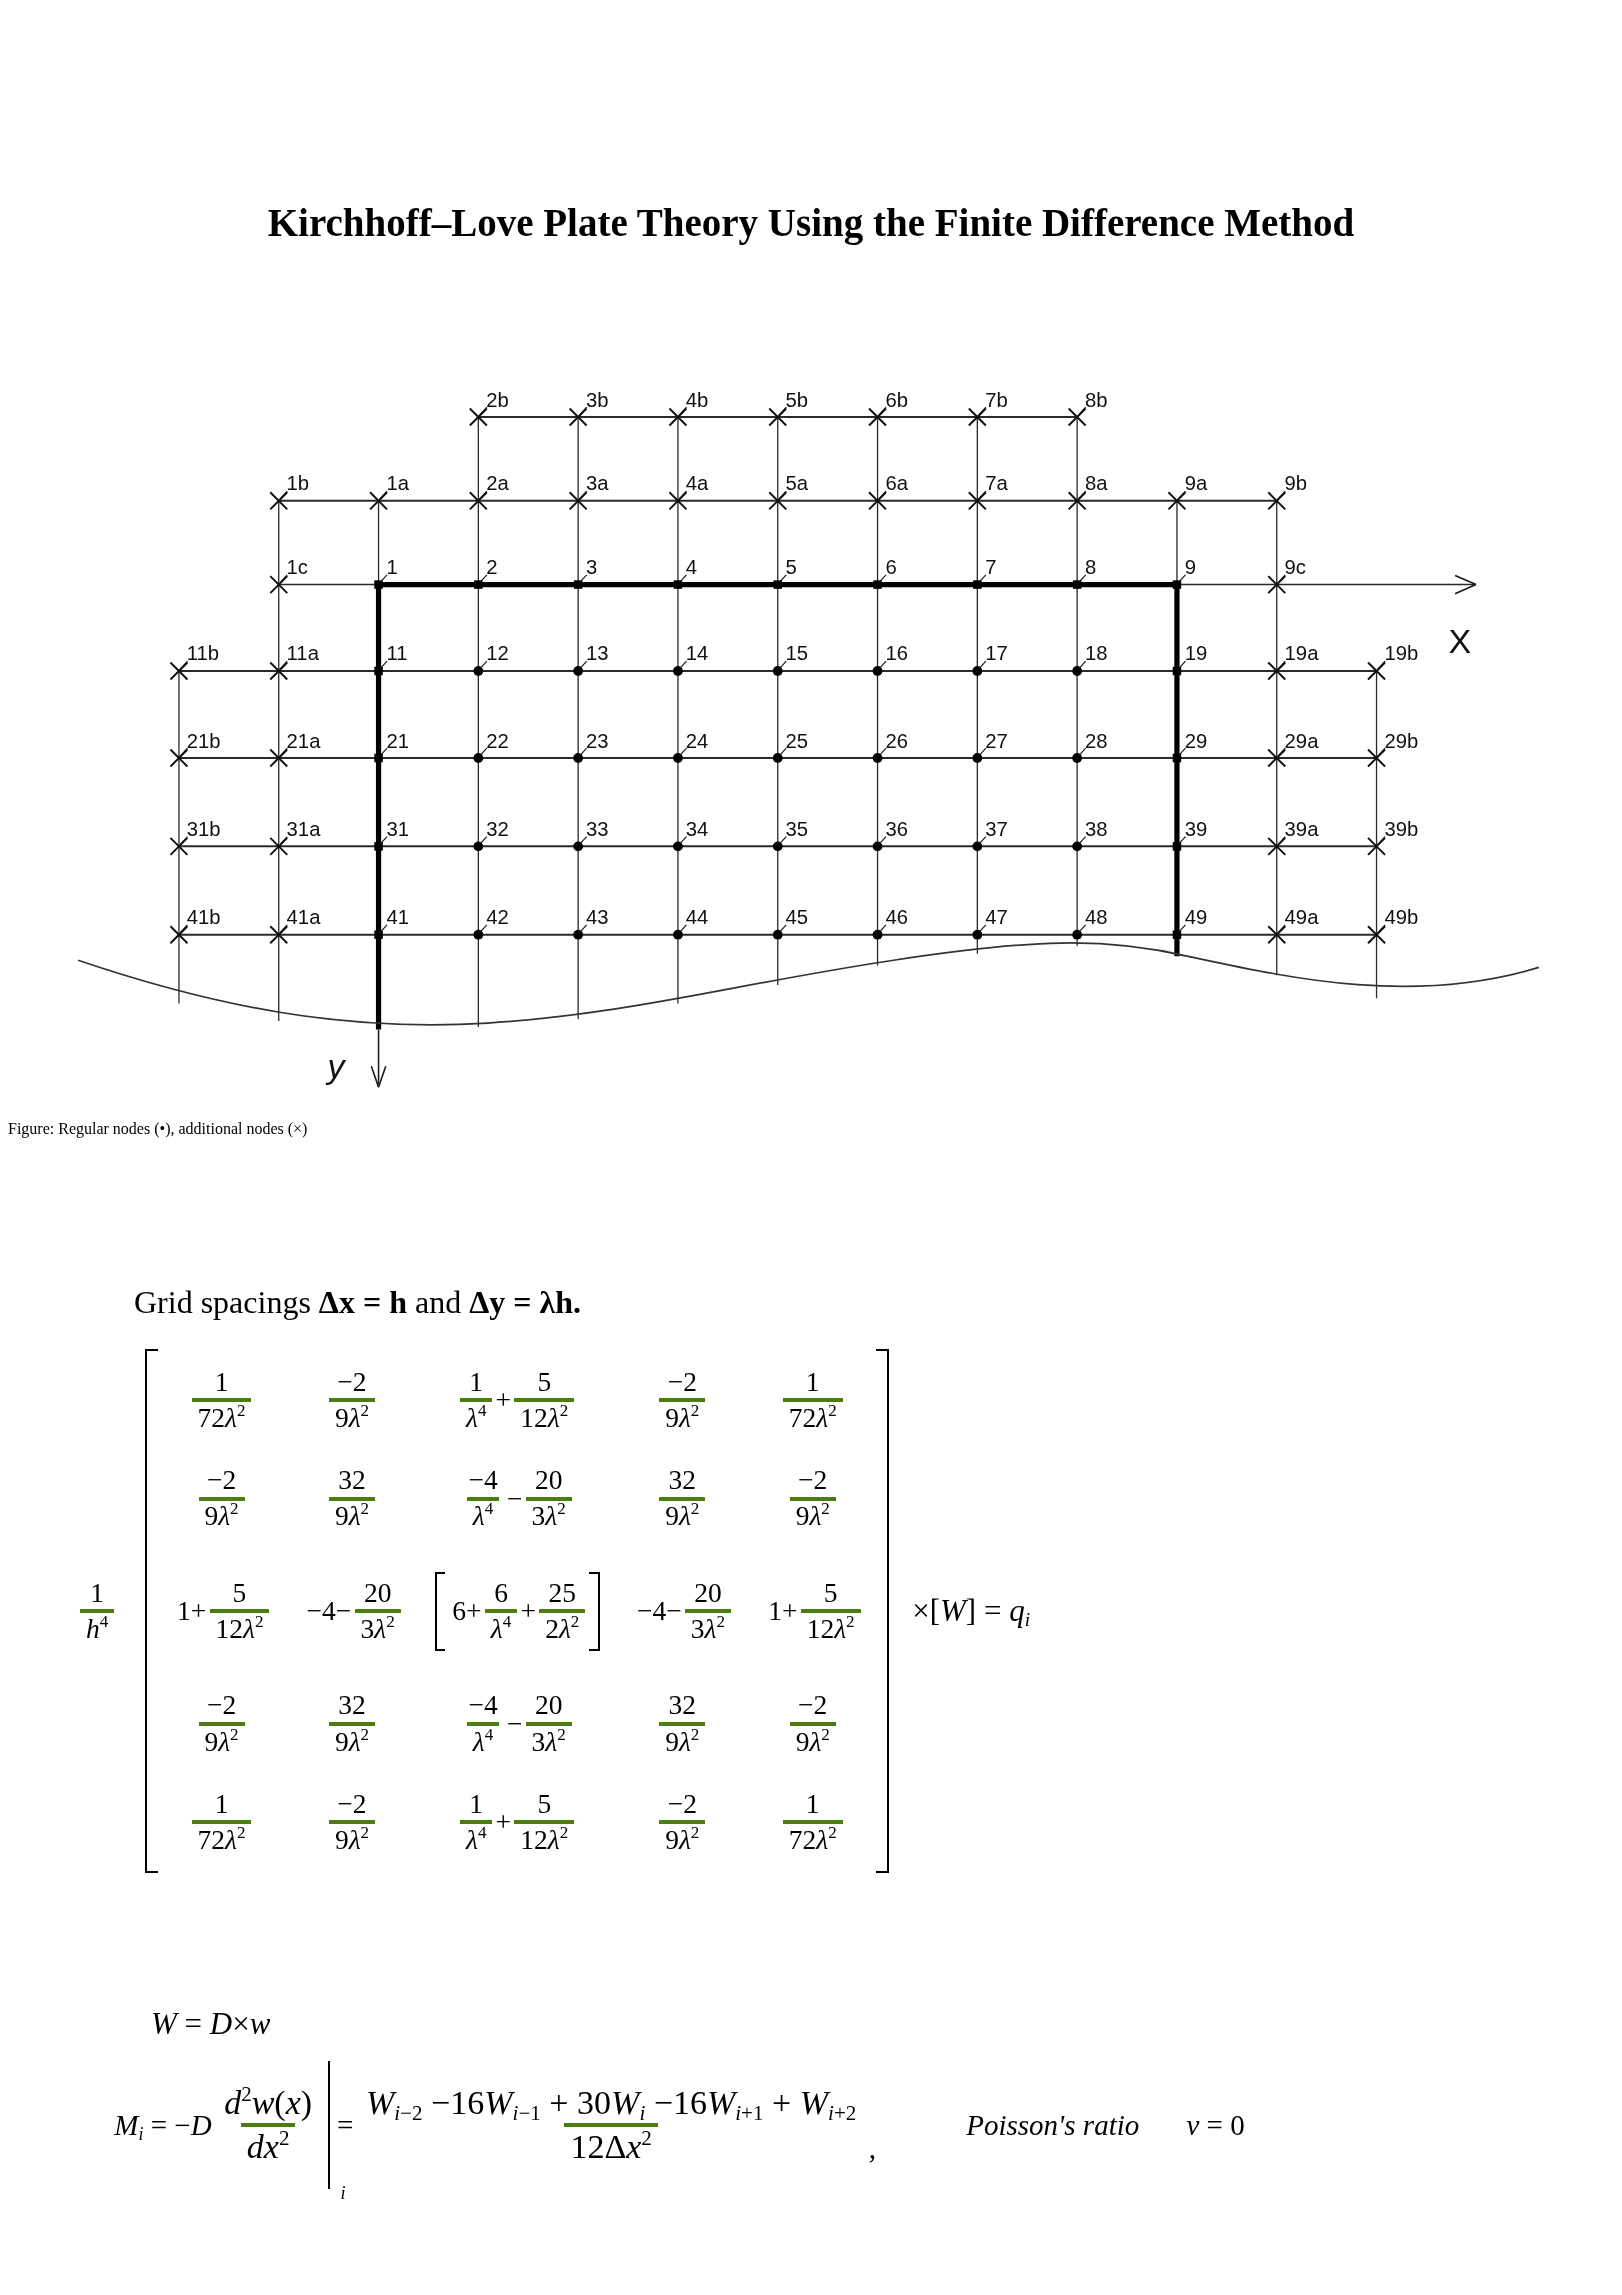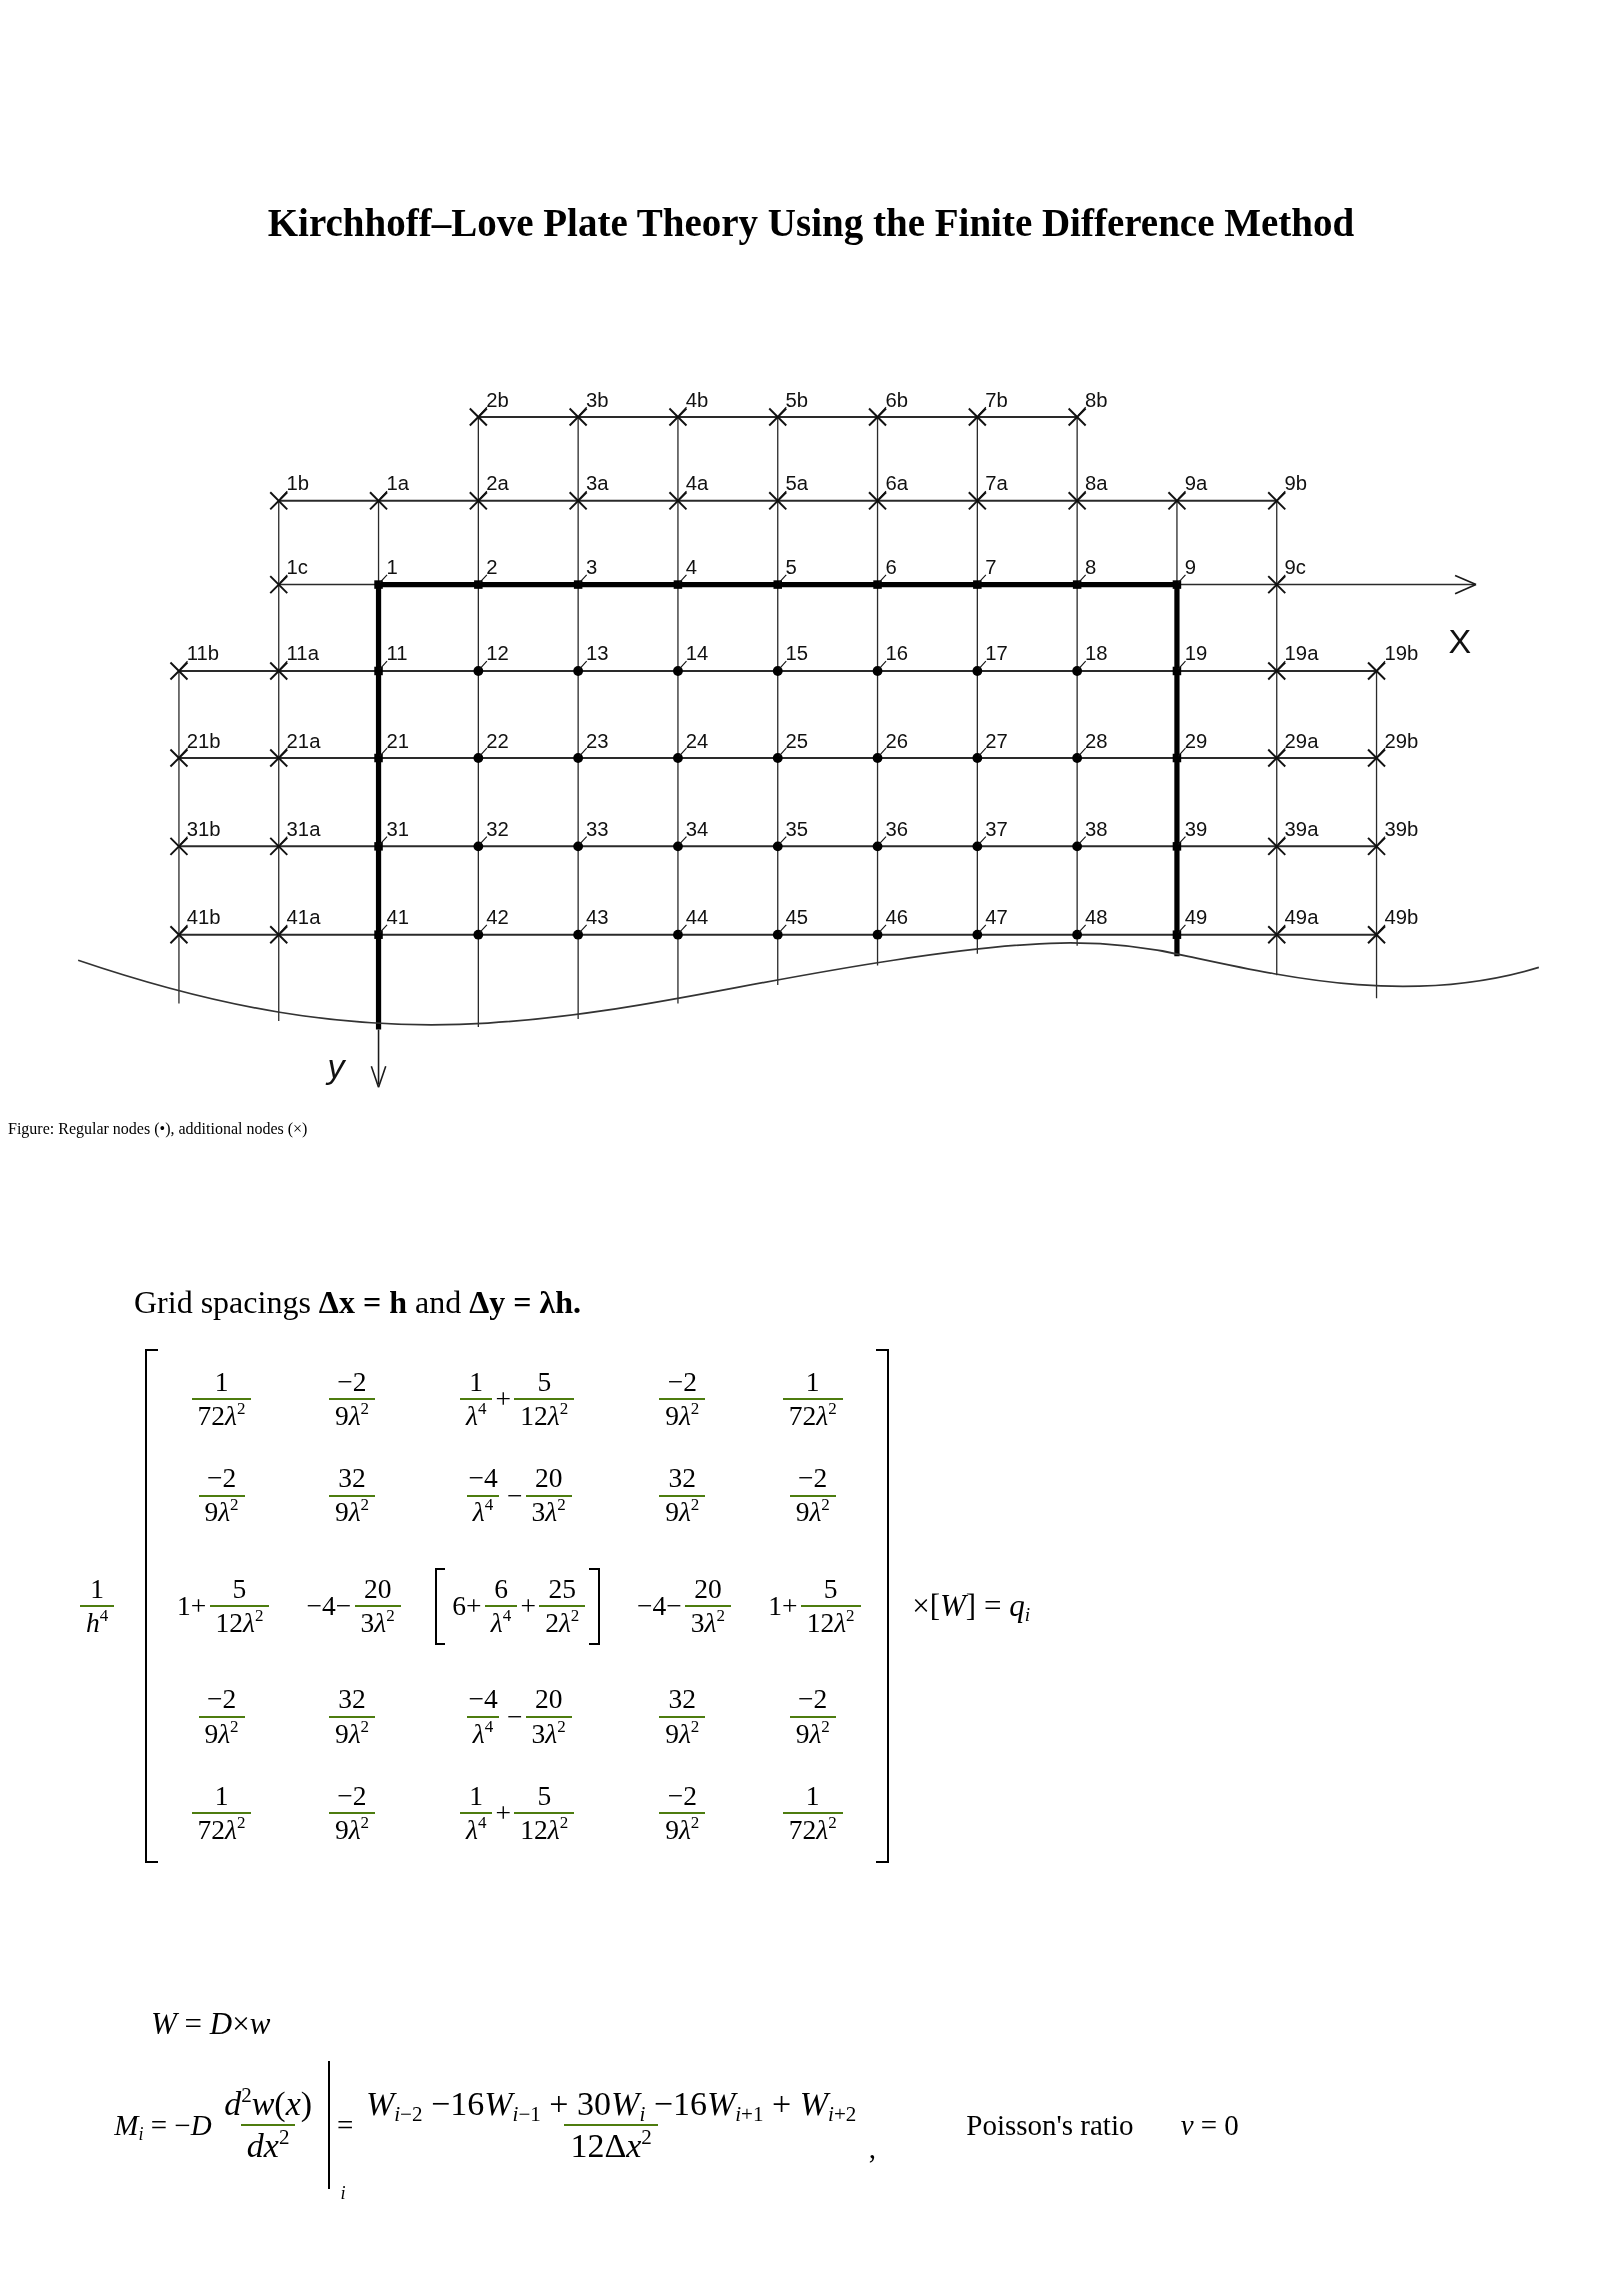--- a/index.html
+++ b/index.html
@@ -17,41 +17,41 @@
   
   .matrix-eq{position:absolute;top:1349px;left:80px;display:flex;align-items:center;}
   .factor{font-size:27.5px;margin-right:31px;}
   .bigbr{align-self:stretch;width:11px;border:2.6px solid #000;}
   .bigbr.l{border-right:none;margin-right:3.9px;}
   .bigbr.r{border-left:none;margin-left:3.9px;}
   .mgrid{display:grid;grid-template-columns:repeat(5,auto);column-gap:34px;row-gap:30px;
          align-items:center;justify-items:center;font-size:27.5px;padding:17px 11.8px;}
   .frac{display:inline-flex;flex-direction:column;align-items:center;text-align:center;}
   .frac .num,.frac .den{padding:0.7px 5.9px;line-height:1.12;}
-  .frac .den{border-top:2px solid #4d7c0f;}
+  .frac .den{border-top:4px solid #4d7c0f;}
   .cell{display:inline-flex;align-items:center;}
   .cell .op{margin:0 3.3px;white-space:nowrap;}
   .cellbr{display:inline-flex;align-items:stretch;padding:9.2px 0;}
   .cellbr .inner{display:inline-flex;align-items:center;padding:5.2px 1.3px;}
   .sbr{width:8.5px;border:2.3px solid #000;}
   .sbr.l{border-right:none;margin-right:2.6px;}
   .sbr.r{border-left:none;margin-left:2.6px;}
   .rhs{font-size:31px;margin-left:23px;white-space:nowrap;}
 
   
   .weq{position:absolute;top:2006px;left:115px;font-size:31px;margin-left:36px;}
   .meq{position:absolute;top:2061px;left:111px;display:flex;align-items:center;font-size:29px;}
   .meq>span{margin:0 3.3px;white-space:nowrap;}
   .meq .frac{font-size:34px;}
   .eval{display:inline-block;width:3.9px;height:128px;border-right:2.3px solid #000;
         position:relative;margin:0 1.3px;}
   .eval sub{position:absolute;bottom:-3.9px;right:-17px;font-style:italic;font-size:18.3px;}
   .mcomma{align-self:flex-end;margin-bottom:23.6px !important;}
   .gap{display:inline-block;width:77px;} .gap2{display:inline-block;width:34px;}
-  .italic{}
+  .italic{font-style:italic;}
   sup,sub{font-size:62%;line-height:0;}
   sup{vertical-align:0.62em;} sub{vertical-align:-0.28em;}
   i{font-style:italic;}
 </style>
 </head>
 <body>
 
 <div class="page">
 
   <h1 class="title">Kirchhoff–Love Plate Theory Using the Finite Difference Method</h1>

